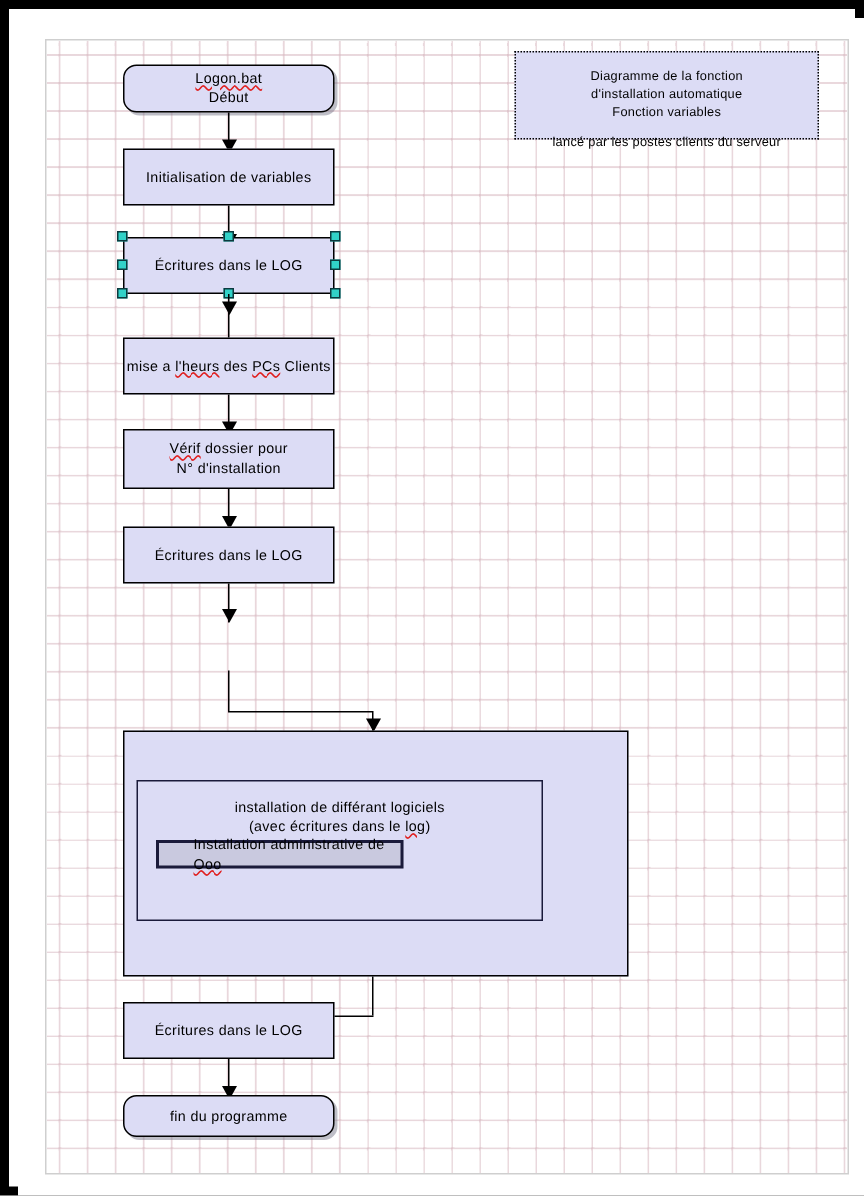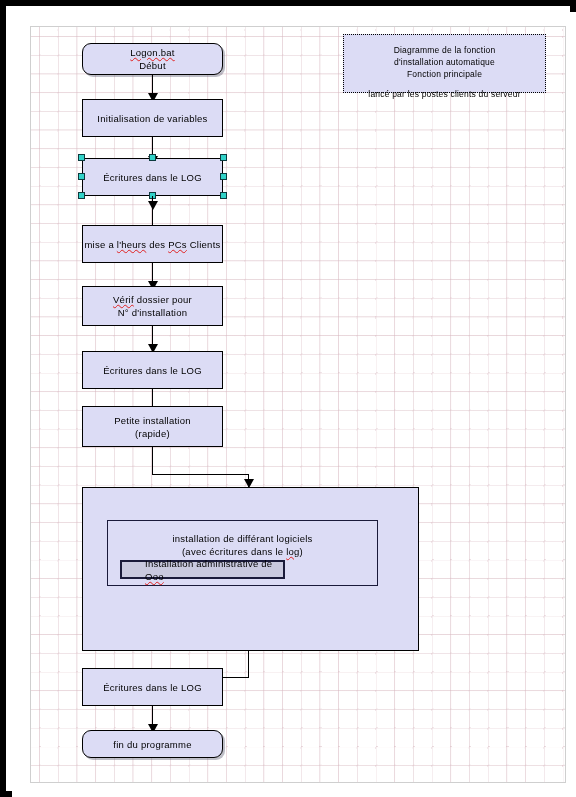--- a/index.html
+++ b/index.html
@@ -164,21 +164,21 @@
 <div id="app-frame">
   <div id="page-margin">
     <div id="drawing-page">
       <div id="grid-layer"></div>
 
       <div id="canvas">
 
         <div id="legend" style="left:312px; top:7px; width:203px; height:59px;">
           <span class="title-line">Diagramme de la fonction</span>
           <span class="title-line">d'installation automatique</span>
-          <span class="title-line">Fonction principale</span>
+          <span class="title-line">Fonction variables</span>
           <span class="gap"></span>
           <span class="title-line">lancé par les postes clients du serveur</span>
         </div>
 
         <div class="node rounded" style="left:51px; top:16px; width:141px; height:32px;">
           <div>
             <span class="title-line spell">Logon.bat</span>
             <span class="title-line">Début</span>
           </div>
         </div>
@@ -226,35 +226,29 @@
         <div class="conn v" style="left:121px; top:299px; height:26px;"></div>
         <div class="arrow" style="left:117px; top:317px;"></div>
 
         <div class="node" style="left:51px; top:324px; width:141px; height:38px;">
           <span>Écritures dans le LOG</span>
         </div>
 
         <div class="conn v" style="left:121px; top:362px; height:26px;"></div>
         <div class="arrow" style="left:117px; top:379px;"></div>
 
-        <div class="node" style="left:51px; top:379px; width:141px; height:41px;">
-          <div>
-            <span class="title-line">Petite installation</span>
-            <span class="title-line">(rapide)</span>
-          </div>
-        </div>
 
         <div class="conn v" style="left:121px; top:420px; height:27px;"></div>
         <div class="conn h" style="left:121px; top:447px; width:96px;"></div>
         <div class="conn v" style="left:217px; top:447px; height:14px;"></div>
         <div class="arrow" style="left:213px; top:452px;"></div>
 
         <div class="node container" style="left:51px; top:460px; width:337px; height:164px;">
 
-          <div class="node subcontainer" style="position:absolute; left:24px; top:32px; width:271px; height:66px;">
+          <div class="node subcontainer" style="position:absolute; left:8px; top:32px; width:271px; height:94px;">
             <span class="title-line">installation de différant logiciels</span>
             <span class="title-line"><span>(avec écritures dans le </span><span class="spell">log</span><span>)</span></span>
 
             <div class="node btn" style="position:absolute; left:12px; top:39px; width:165px; height:19px;">
               <span><span>Installation administrative de </span><span class="spell">Ooo</span></span>
             </div>
 
           </div>
 
         </div>

